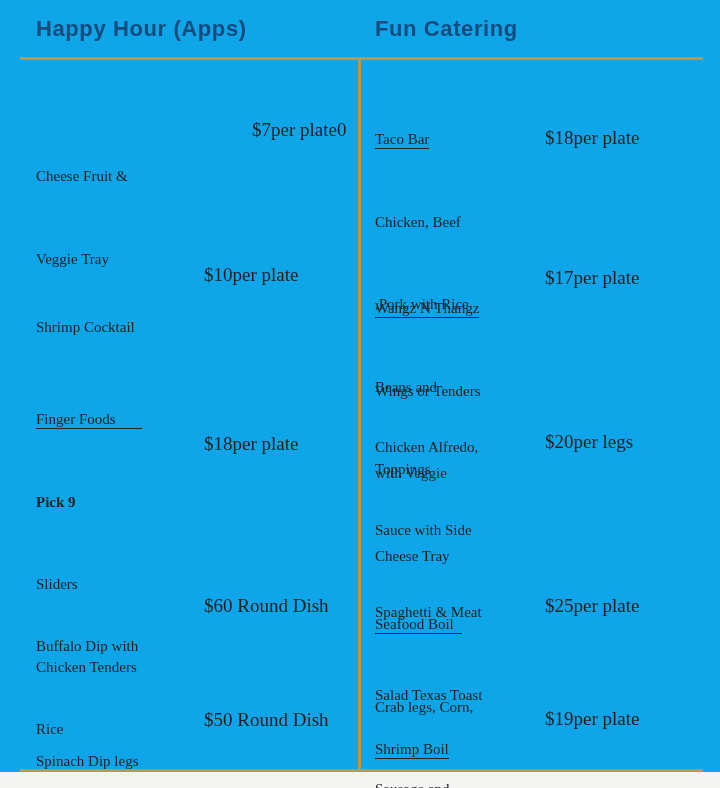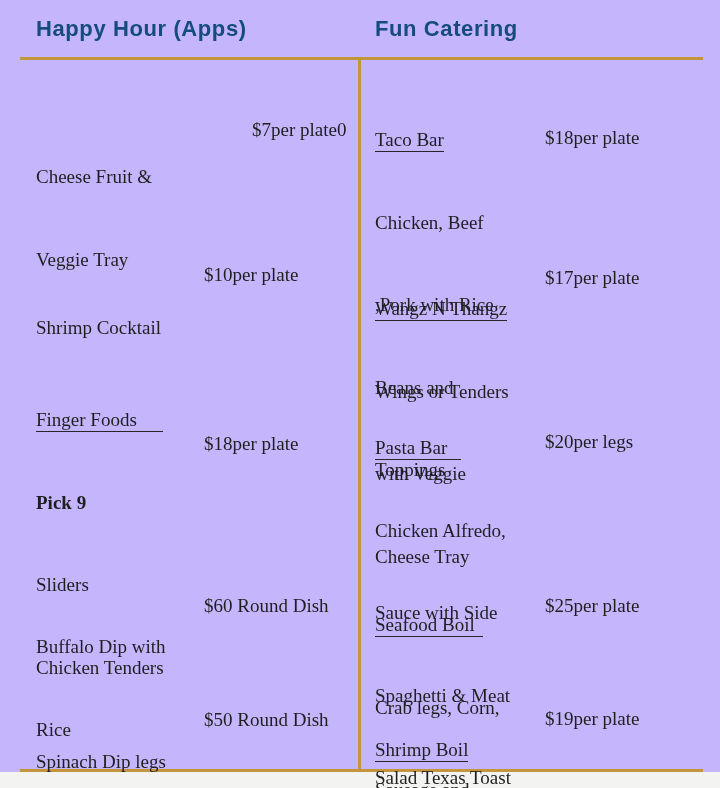--- a/index.html
+++ b/index.html
@@ -1,39 +1,39 @@
 <!DOCTYPE html>
 <html><head>
 <meta charset="utf-8">
 <style>
   html,body{margin:0;padding:0;background:#fff;}
   .page{
     position:relative;
     width:720px;height:788px;
-    background:#c4b5fd;
+    background:#0ea5e9;
     font-family:"Liberation Serif", serif;
     color:#1f1f1f;
     overflow:hidden;
   }
   .col-title{
     position:absolute;margin:0;
     font-family:"Liberation Sans", sans-serif;
     font-weight:700;font-size:22px;letter-spacing:0.6px;
     color:#164b7e;white-space:pre;
   }
   .title-left{left:36px;top:16px;}
   .title-right{left:375px;top:16px;text-align:right;}
   .rule{position:absolute;background:#c3953c;}
   .rule-top{left:20px;top:57px;width:683px;height:3px;}
   .rule-bottom{left:20px;top:769px;width:683px;height:3px;}
   .rule-vert{left:358px;top:59px;width:3px;height:710px;}
   .footer-strip{position:absolute;left:0;top:772px;width:720px;height:16px;background:#f3f4f2;}
   .name{
     position:absolute;
-    font-size:19px;line-height:27.5px;white-space:pre;
+    font-size:15px;line-height:27.5px;white-space:pre;
   }
   .name .line{display:block;}
   .bold{font-weight:700;}
   .u{border-bottom:1.6px solid #262626;padding-bottom:1px;}
   .pad8{padding-right:8px;}
   .pad14{padding-right:14px;}
   .pad26{padding-right:26px;}
   .price{
     position:absolute;
     font-size:19px;line-height:27.5px;white-space:pre;
@@ -106,21 +106,20 @@
 
   <div class="name n-r2">
     <span class="line"><span class="u">Wangz N Thangz</span></span>
     <span class="line">Wings or Tenders</span>
     <span class="line">with Veggie</span>
     <span class="line">Cheese Tray</span>
   </div>
   <div class="price p-r2">$17per plate</div>
 
   <div class="name n-r3">
-    <span class="line"><span class="u pad14">Pasta Bar</span></span>
     <span class="line">Chicken Alfredo,</span>
     <span class="line">Sauce with Side</span>
     <span class="line">Spaghetti &amp; Meat</span>
     <span class="line">Salad Texas Toast</span>
   </div>
   <div class="price p-r3">$20per legs</div>
 
   <div class="name n-r4">
     <span class="line"><span class="u pad8">Seafood Boil</span></span>
     <span class="line">Crab legs, Corn,</span>

